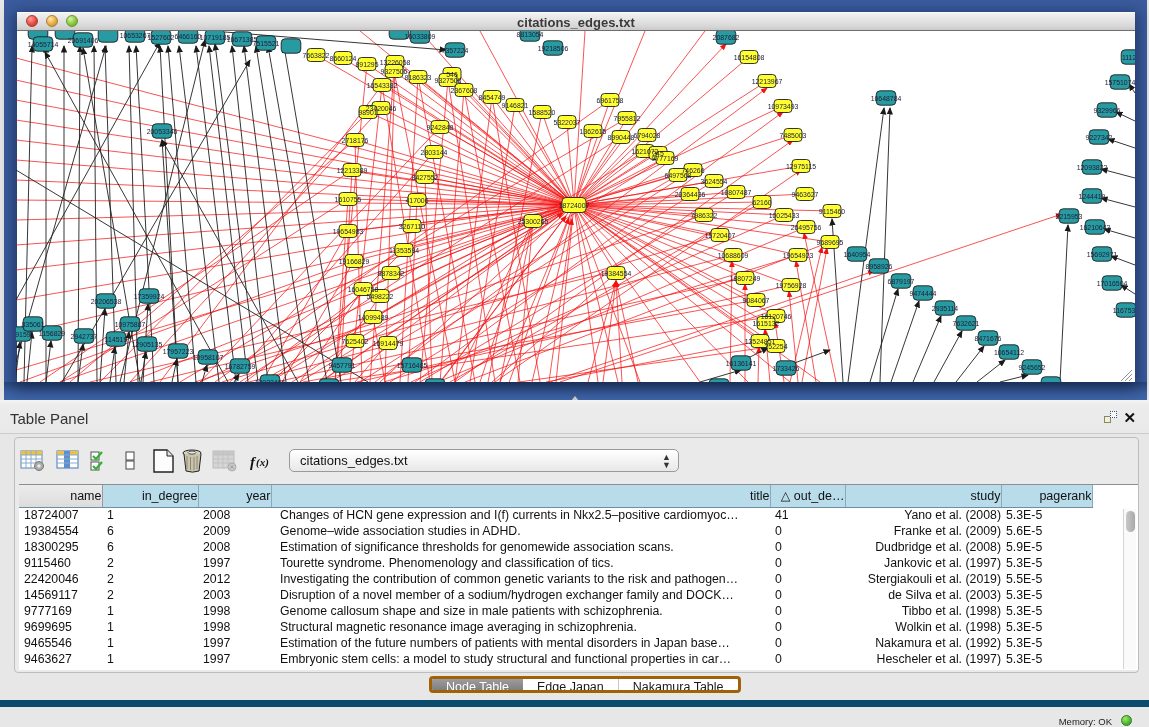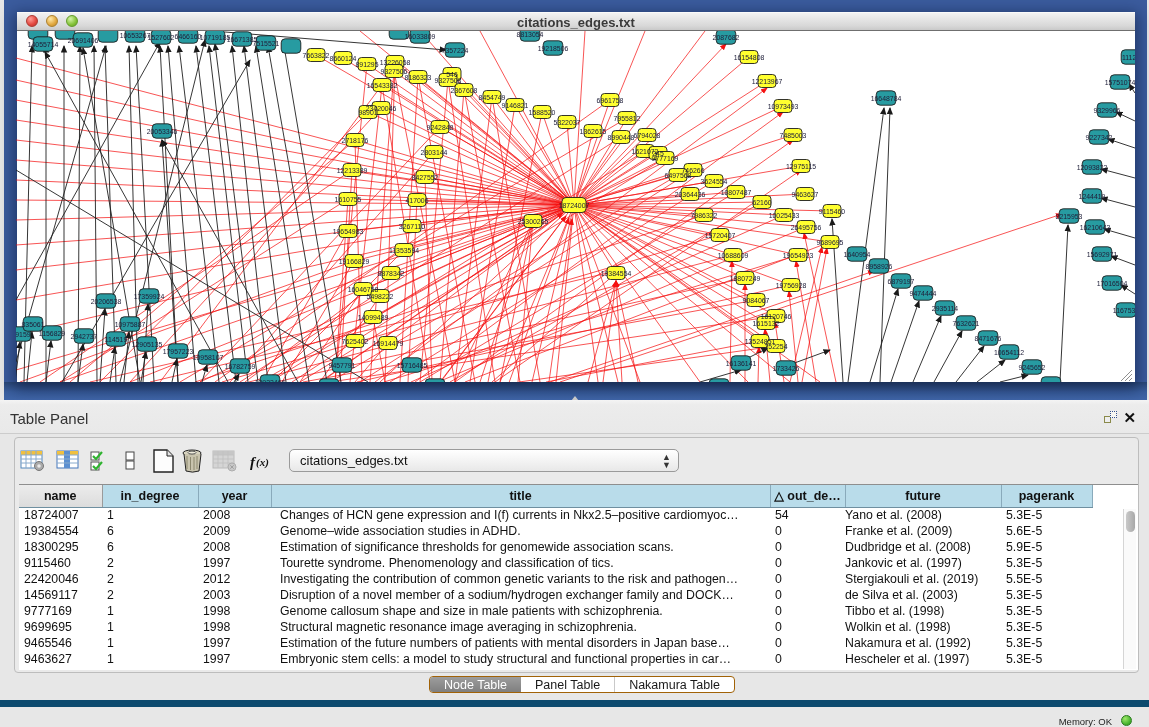--- a/index.html
+++ b/index.html
@@ -18,30 +18,30 @@
 .ph-x{position:absolute;right:13px;top:9px;font-size:15px;font-weight:bold;color:#111}
 .ph-f{position:absolute;right:32px;top:11px;width:13px;height:12px}
 .ph-f .a{position:absolute;left:0;bottom:0;width:7px;height:7px;border:1px solid #8a8a4a;background:#eee}
 .ph-f .b{position:absolute;right:0;top:0;width:7px;height:7px;border:1px dotted #33518e;background:#f6f6f2}
 .inner{position:absolute;left:14px;top:437px;width:1125px;height:236px;background:#eaeaea;border:1px solid #bdbdbd;border-radius:4px}
 .tbicons{position:absolute;left:4px;top:10px;height:28px}
 .combo{position:absolute;left:274px;top:11px;width:390px;height:23px;background:linear-gradient(#fff,#e8e8e8);border:1px solid #9a9a9a;border-radius:5px;font-size:13px;color:#111;line-height:21px;padding-left:10px}
 .combo .ar{position:absolute;right:7px;top:3px;font-size:9px;color:#333;line-height:8px}
 .tablewrap{position:absolute;left:4px;top:46px;width:1119px;height:186px;background:#fff;border-top:1px solid #8e8e8e}
 table.t{border-collapse:collapse;table-layout:fixed;width:1073px;font-size:12.5px;color:#111}
-table.t th{height:22px;font-weight:bold;text-align:center;background:#b9dcea;border-right:1px solid #89aabb;border-bottom:1px solid #6f8fa0;overflow:hidden;white-space:nowrap}
+table.t th{height:22px;font-weight:normal;text-align:right;background:#b9dcea;border-right:1px solid #89aabb;border-bottom:1px solid #6f8fa0;overflow:hidden;white-space:nowrap}
 table.t th.c1{background:linear-gradient(#ececec,#dcdcdc);border-right:1px solid #9a9a9a}
 table.t td{height:16px;padding:0 0 0 5px;font-size:12.3px;overflow:hidden;white-space:nowrap}
 table.t .c1{width:83px} table.t .c2{width:96px} table.t .c3{width:73px} table.t .c4{width:499px}
 table.t .c5{width:75px} table.t .c6{width:156px} table.t .c7{width:91px}
-table.t td.c6{text-align:left;padding:0}
+table.t td.c6{text-align:right;padding:0}
 .vsb{position:absolute;right:2px;top:24px;width:13px;height:160px;border-left:1px solid #d5d5d5;background:#fafafa}
 .vsb .th{position:absolute;left:2px;top:2px;width:9px;height:21px;border-radius:5px;background:linear-gradient(90deg,#c9c9c9,#a8a8a8)}
 
-.tabs{position:absolute;left:429px;top:676px;height:17px;display:flex;border:1px solid #a16207;border-radius:4px;overflow:hidden;background:#fff;font-size:12.5px}
+.tabs{position:absolute;left:429px;top:676px;height:17px;display:flex;border:3px solid #a16207;border-radius:4px;overflow:hidden;background:#fff;font-size:12.5px}
 .tabs div{padding:0 14px;line-height:16px;color:#1a1a1a}
 .tabs .sel{background:linear-gradient(#9d9d9d,#7f7f7f);color:#fff}
 .tabs .sep{border-left:1px solid #c9c9c9;padding:0}
 .status{position:absolute;left:0;top:700px;width:1149px;height:27px;border-top:7px solid #0c4a6e}
 .mem{position:absolute;right:37px;top:9px;font-size:9.5px;color:#222}
 .dot{position:absolute;right:17px;top:8px;width:11px;height:11px;border-radius:50%;background:radial-gradient(circle at 35% 30%,#9fe86a,#3fae2a 70%);border:1px solid #2c7a1e}
 </style></head><body>
 <div class="desk"></div>
 <div style="position:absolute;left:4px;top:382px;width:1143px;height:18px;background:linear-gradient(#2a4878,#3a5f9f 55%,#4066a9)"></div>
 <div class="win">
@@ -659,29 +659,29 @@
  <div class="combo">citations_edges.txt<span class="ar">▲<br>▼</span></div>
  <div class="tablewrap">
   <table class="t">
    <tbody>
           <tr>
             <th class="c1">name</th>
             <th class="c2">in_degree</th>
             <th class="c3">year</th>
             <th class="c4">title</th>
             <th class="c5">△ out_de…</th>
-            <th class="c6">future</th>
+            <th class="c6">study</th>
             <th class="c7">pagerank</th>
           </tr>
 <tr>
             <td class="c1">18724007</td>
             <td class="c2">1</td>
             <td class="c3">2008</td>
             <td class="c4" style="padding-left:9px">Changes of HCN gene expression and I(f) currents in Nkx2.5–positive cardiomyoc…</td>
-            <td class="c5">54</td>
+            <td class="c5">41</td>
             <td class="c6">Yano et al. (2008)</td>
             <td class="c7">5.3E-5</td>
           </tr>
 <tr>
             <td class="c1">19384554</td>
             <td class="c2">6</td>
             <td class="c3">2009</td>
             <td class="c4" style="padding-left:9px">Genome–wide association studies in ADHD.</td>
             <td class="c5">0</td>
             <td class="c6">Franke et al. (2009)</td>
@@ -761,20 +761,20 @@
           </tr>
   </tbody>
       </table>
   <div class="vsb">
         <div class="th"></div>
       </div>
  </div>
 </div>
 <div class="tabs">
     <div class="sel">Node Table</div>
-    <div>Panel Table</div>
+    <div>Edge Japan</div>
     <div class="sep"></div>
     <div>Nakamura Table</div>
   </div>
 <div class="status">
     <span class="mem">Memory: OK</span>
     <span class="dot"></span>
   </div>
 
 </body></html>

